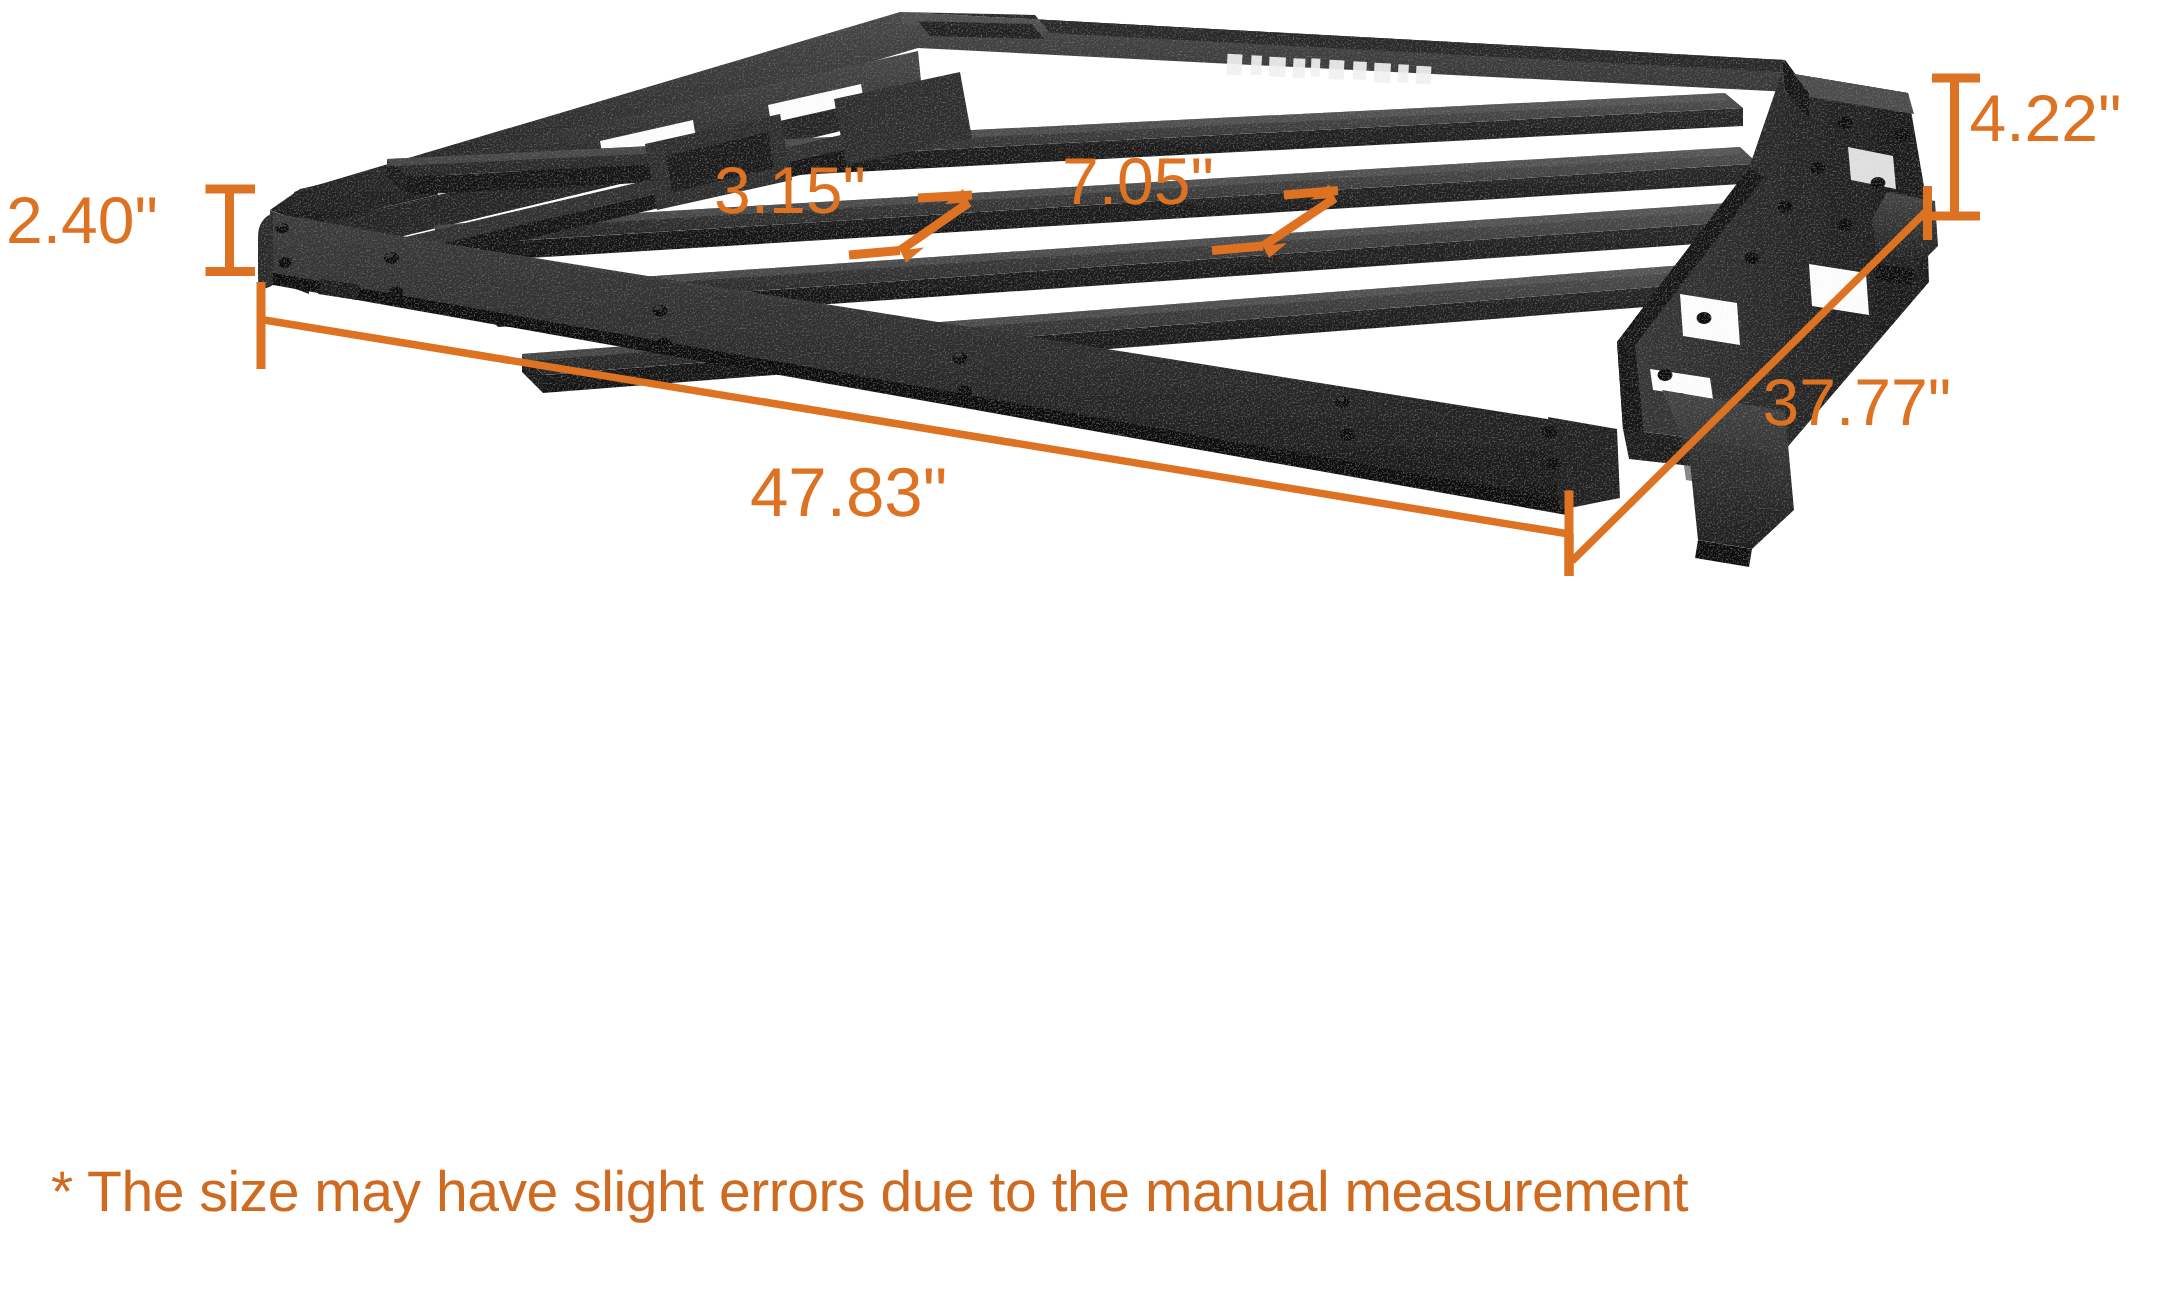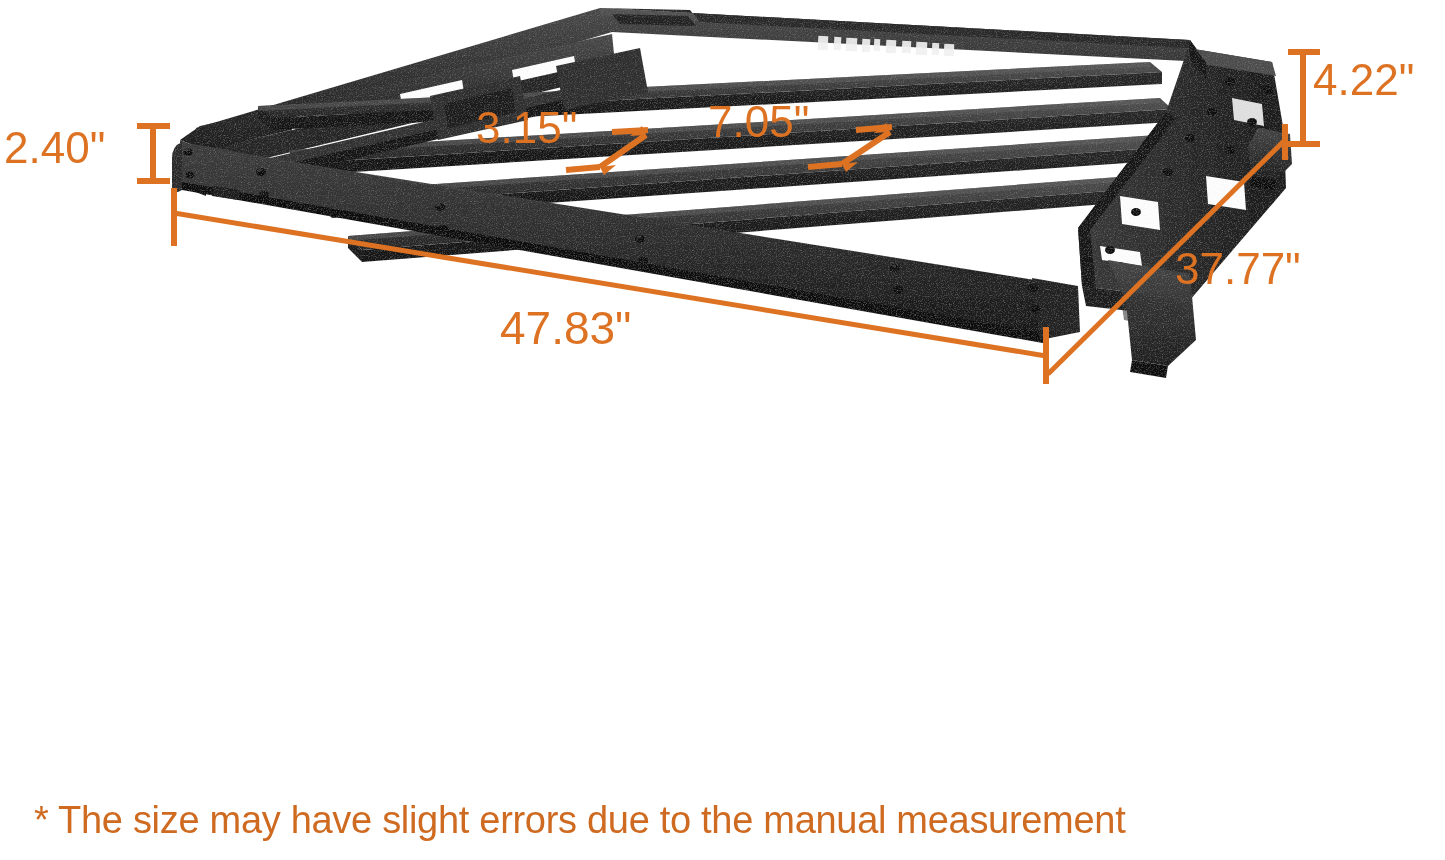--- a/index.html
+++ b/index.html
@@ -36,21 +36,21 @@
   #lbl-240 { left: 4px;  top: 126px; font-size: 44px; }
   #lbl-315 { left: 476px; top: 106px; font-size: 44px; }
   #lbl-705 { left: 708px; top: 100px; font-size: 44px; }
   #lbl-422 { left: 1313px; top: 58px;  font-size: 44px; }
   #lbl-3777{ left: 1175px; top: 247px; font-size: 44px; }
   #lbl-4783{ left: 500px;  top: 305px; font-size: 46px; }
 
   #footnote {
     position: absolute;
     left: 34px;
-    top: 799px;
+    top: 774px;
     font-size: 38px;
     color: #CF6A21;
     font-family: "Liberation Sans", sans-serif;
     white-space: nowrap;
     letter-spacing: -0.3px;
   }
 </style>
 </head>
 <body>
 

